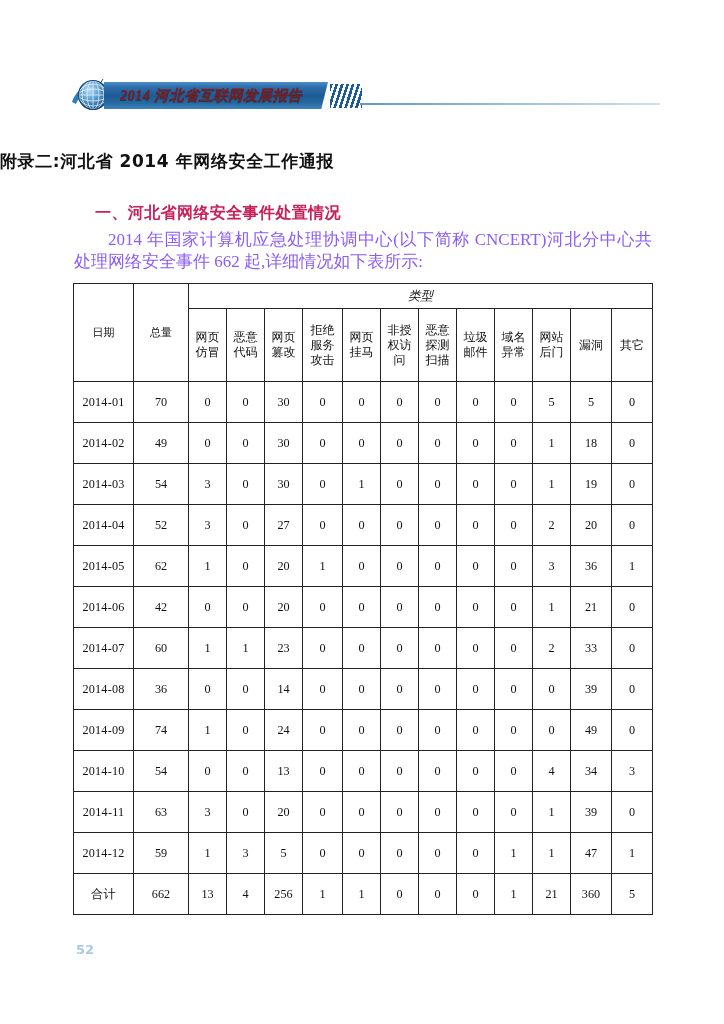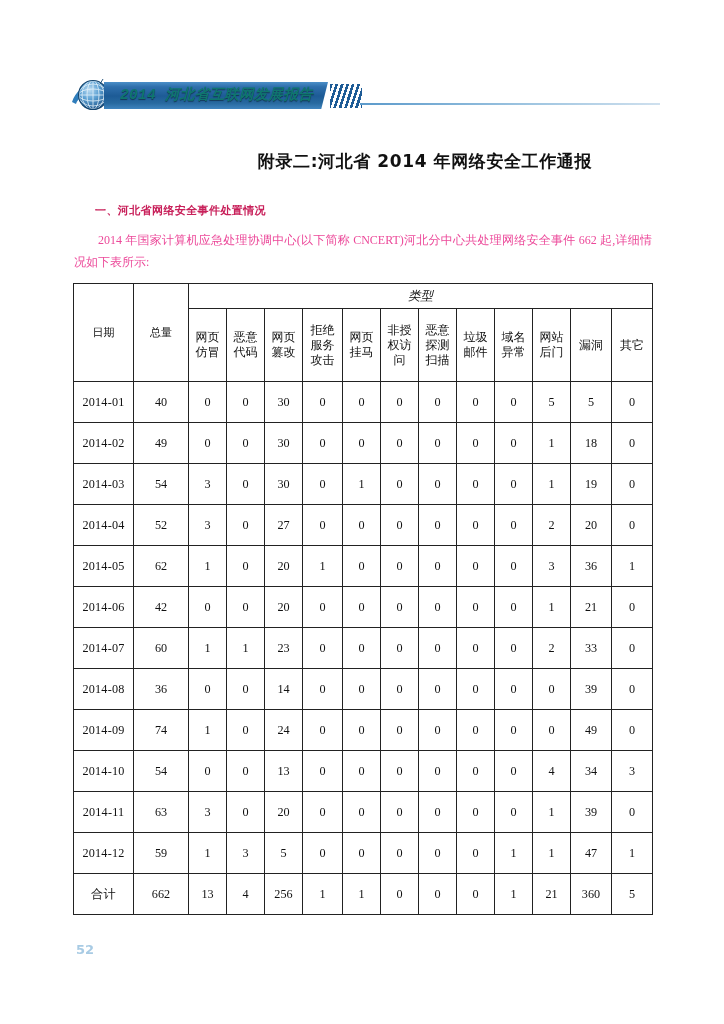--- a/index.html
+++ b/index.html
@@ -39,22 +39,22 @@
         #3f84be 100%);
     
     clip-path: polygon(0 0, 100% 0, 97% 100%, 0 100%);
   }
   .banner-title {
     position: absolute;
     left: 120px; top: 14px;
     width: 210px;
     height: 23px;
     line-height: 23px;
-    color: #0f766e;
-    font-family: Liberation Mono, monospace;
+    color: #7f1d1d;
+    font-family: Liberation Serif, serif;
     font-weight: bold;
     font-style: italic;
     font-size: 14.5px;
     letter-spacing: 0.3px;
     white-space: nowrap;
     overflow: hidden;
     text-shadow: 0 1px 1px rgba(0,0,0,0.45);
   }
   .banner-slashes {
     position: absolute;
@@ -70,49 +70,49 @@
     left: 360px; top: 33px;
     width: 300px; height: 2px;
     background: linear-gradient(90deg, #5b9acb 0%, #9dc4e0 55%, #cfe0ee 100%);
   }
 
   
   .page-title {
     position: absolute;
     left: 0; top: 150px;
     width: 592px;
-    text-align: right;
+    text-align: left;
     font-family: "DejaVu Sans", sans-serif;
     font-weight: bold;
     font-size: 17px;
     letter-spacing: 0.6px;
     color: #111;
   }
 
   
   .section-heading {
     position: absolute;
     left: 95px; top: 203px;
     font-family: "DejaVu Sans", sans-serif;
     font-weight: bold;
-    font-size: 11px;
+    font-size: 16px;
     letter-spacing: 0.4px;
     color: #c8205a;
   }
 
   
   .body-paragraph {
     position: absolute;
     left: 74px; top: 229px;
     width: 578px;
-    font-size: 12px;
+    font-size: 17px;
     line-height: 22px;
     text-indent: 2em;
     text-align: justify;
-    color: #ec4899;
+    color: #8b5cf6;
   }
 
   
   .data-table-wrap {
     position: absolute;
     left: 73px; top: 283px;
     width: 579px;
   }
   table.data-table {
     border-collapse: collapse;
@@ -277,21 +277,21 @@
             <span>漏洞</span>
           </th>
           <th class="th-sub">
             <span>其它</span>
           </th>
         </tr>
     </thead>
     <tbody id="table-body">
         <tr>
           <td class="col-date">2014-01</td>
-          <td>40</td>
+          <td>70</td>
           <td>0</td>
           <td>0</td>
           <td>30</td>
           <td>0</td>
           <td>0</td>
           <td>0</td>
           <td>0</td>
           <td>0</td>
           <td>0</td>
           <td>5</td>

